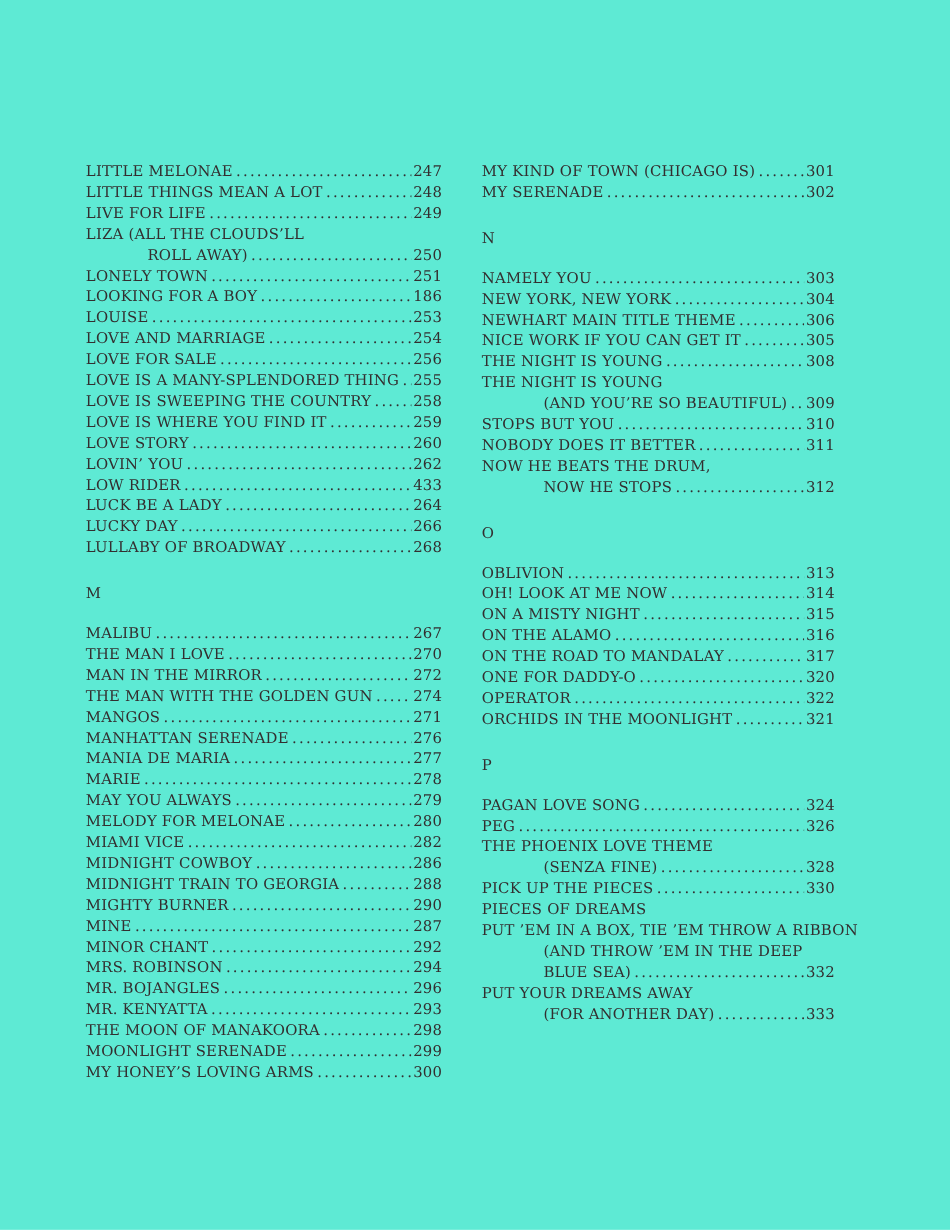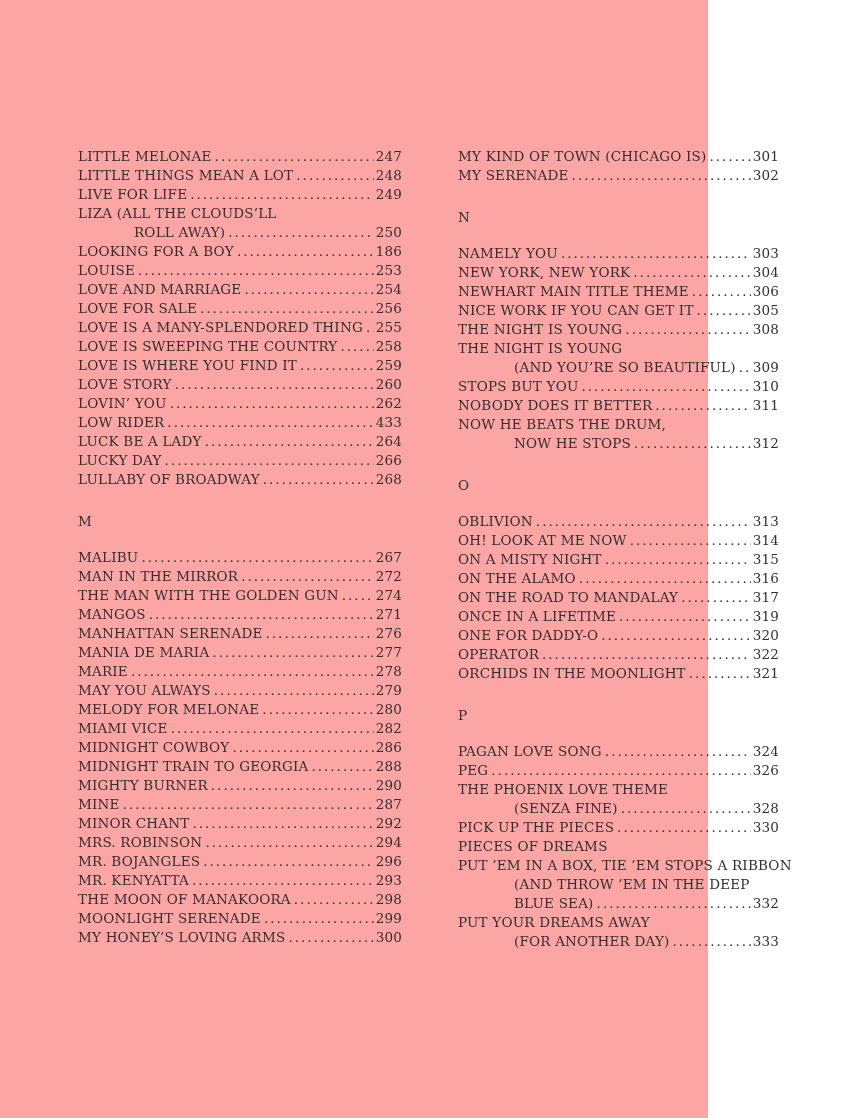--- a/index.html
+++ b/index.html
@@ -9,33 +9,33 @@
   body {
     width: 864px;
     height: 1118px;
     background: #ffffff;
     font-family: "DejaVu Serif", "Liberation Serif", serif;
     color: #332e2f;
     overflow: hidden;
   }
   .page {
     position: relative;
-    width: 708px;
+    width: 864px;
     height: 1118px;
-    background: #fca5a5;
+    background: #5eead4;
   }
   .col {
     position: absolute;
     top: 147px;
     font-size: 13.5px;
     line-height: 19px;
     letter-spacing: 0.2px;
   }
   .col-left  { left: 78px;  width: 324px; }
-  .col-right { left: 458px; width: 321px; }
+  .col-right { left: 438px; width: 321px; }
   .row {
     display: flex;
     align-items: baseline;
     white-space: nowrap;
     height: 19px;
   }
   .row .title {
     flex: 0 0 auto;
   }
   .row.cont .title {
@@ -83,20 +83,25 @@
       </div>
       <div class="row">
         <span class="title">LIZA (ALL THE CLOUDS’LL</span>
       </div>
       <div class="row cont">
         <span class="title">ROLL AWAY)</span>
         <span class="leader"></span>
         <span class="pagenum">250</span>
       </div>
       <div class="row">
+        <span class="title">LONELY TOWN</span>
+        <span class="leader"></span>
+        <span class="pagenum">251</span>
+      </div>
+      <div class="row">
         <span class="title">LOOKING FOR A BOY</span>
         <span class="leader"></span>
         <span class="pagenum">186</span>
       </div>
       <div class="row">
         <span class="title">LOUISE</span>
         <span class="leader"></span>
         <span class="pagenum">253</span>
       </div>
       <div class="row">
@@ -152,20 +157,25 @@
       <div class="row">
         <span class="title">LULLABY OF BROADWAY</span>
         <span class="leader"></span>
         <span class="pagenum">268</span>
       </div>
       <div class="section-header">M</div>
       <div class="row">
         <span class="title">MALIBU</span>
         <span class="leader"></span>
         <span class="pagenum">267</span>
+      </div>
+      <div class="row">
+        <span class="title">THE MAN I LOVE</span>
+        <span class="leader"></span>
+        <span class="pagenum">270</span>
       </div>
       <div class="row">
         <span class="title">MAN IN THE MIRROR</span>
         <span class="leader"></span>
         <span class="pagenum">272</span>
       </div>
       <div class="row">
         <span class="title">THE MAN WITH THE GOLDEN GUN</span>
         <span class="leader"></span>
         <span class="pagenum">274</span>
@@ -344,25 +354,20 @@
         <span class="title">ON THE ALAMO</span>
         <span class="leader"></span>
         <span class="pagenum">316</span>
       </div>
       <div class="row">
         <span class="title">ON THE ROAD TO MANDALAY</span>
         <span class="leader"></span>
         <span class="pagenum">317</span>
       </div>
       <div class="row">
-        <span class="title">ONCE IN A LIFETIME</span>
-        <span class="leader"></span>
-        <span class="pagenum">319</span>
-      </div>
-      <div class="row">
         <span class="title">ONE FOR DADDY-O</span>
         <span class="leader"></span>
         <span class="pagenum">320</span>
       </div>
       <div class="row">
         <span class="title">OPERATOR</span>
         <span class="leader"></span>
         <span class="pagenum">322</span>
       </div>
       <div class="row">
@@ -391,21 +396,21 @@
       </div>
       <div class="row">
         <span class="title">PICK UP THE PIECES</span>
         <span class="leader"></span>
         <span class="pagenum">330</span>
       </div>
       <div class="row">
         <span class="title">PIECES OF DREAMS</span>
       </div>
       <div class="row">
-        <span class="title">PUT ’EM IN A BOX, TIE ’EM STOPS A RIBBON</span>
+        <span class="title">PUT ’EM IN A BOX, TIE ’EM THROW A RIBBON</span>
       </div>
       <div class="row cont">
         <span class="title">(AND THROW ’EM IN THE DEEP</span>
       </div>
       <div class="row cont">
         <span class="title">BLUE SEA)</span>
         <span class="leader"></span>
         <span class="pagenum">332</span>
       </div>
       <div class="row">

